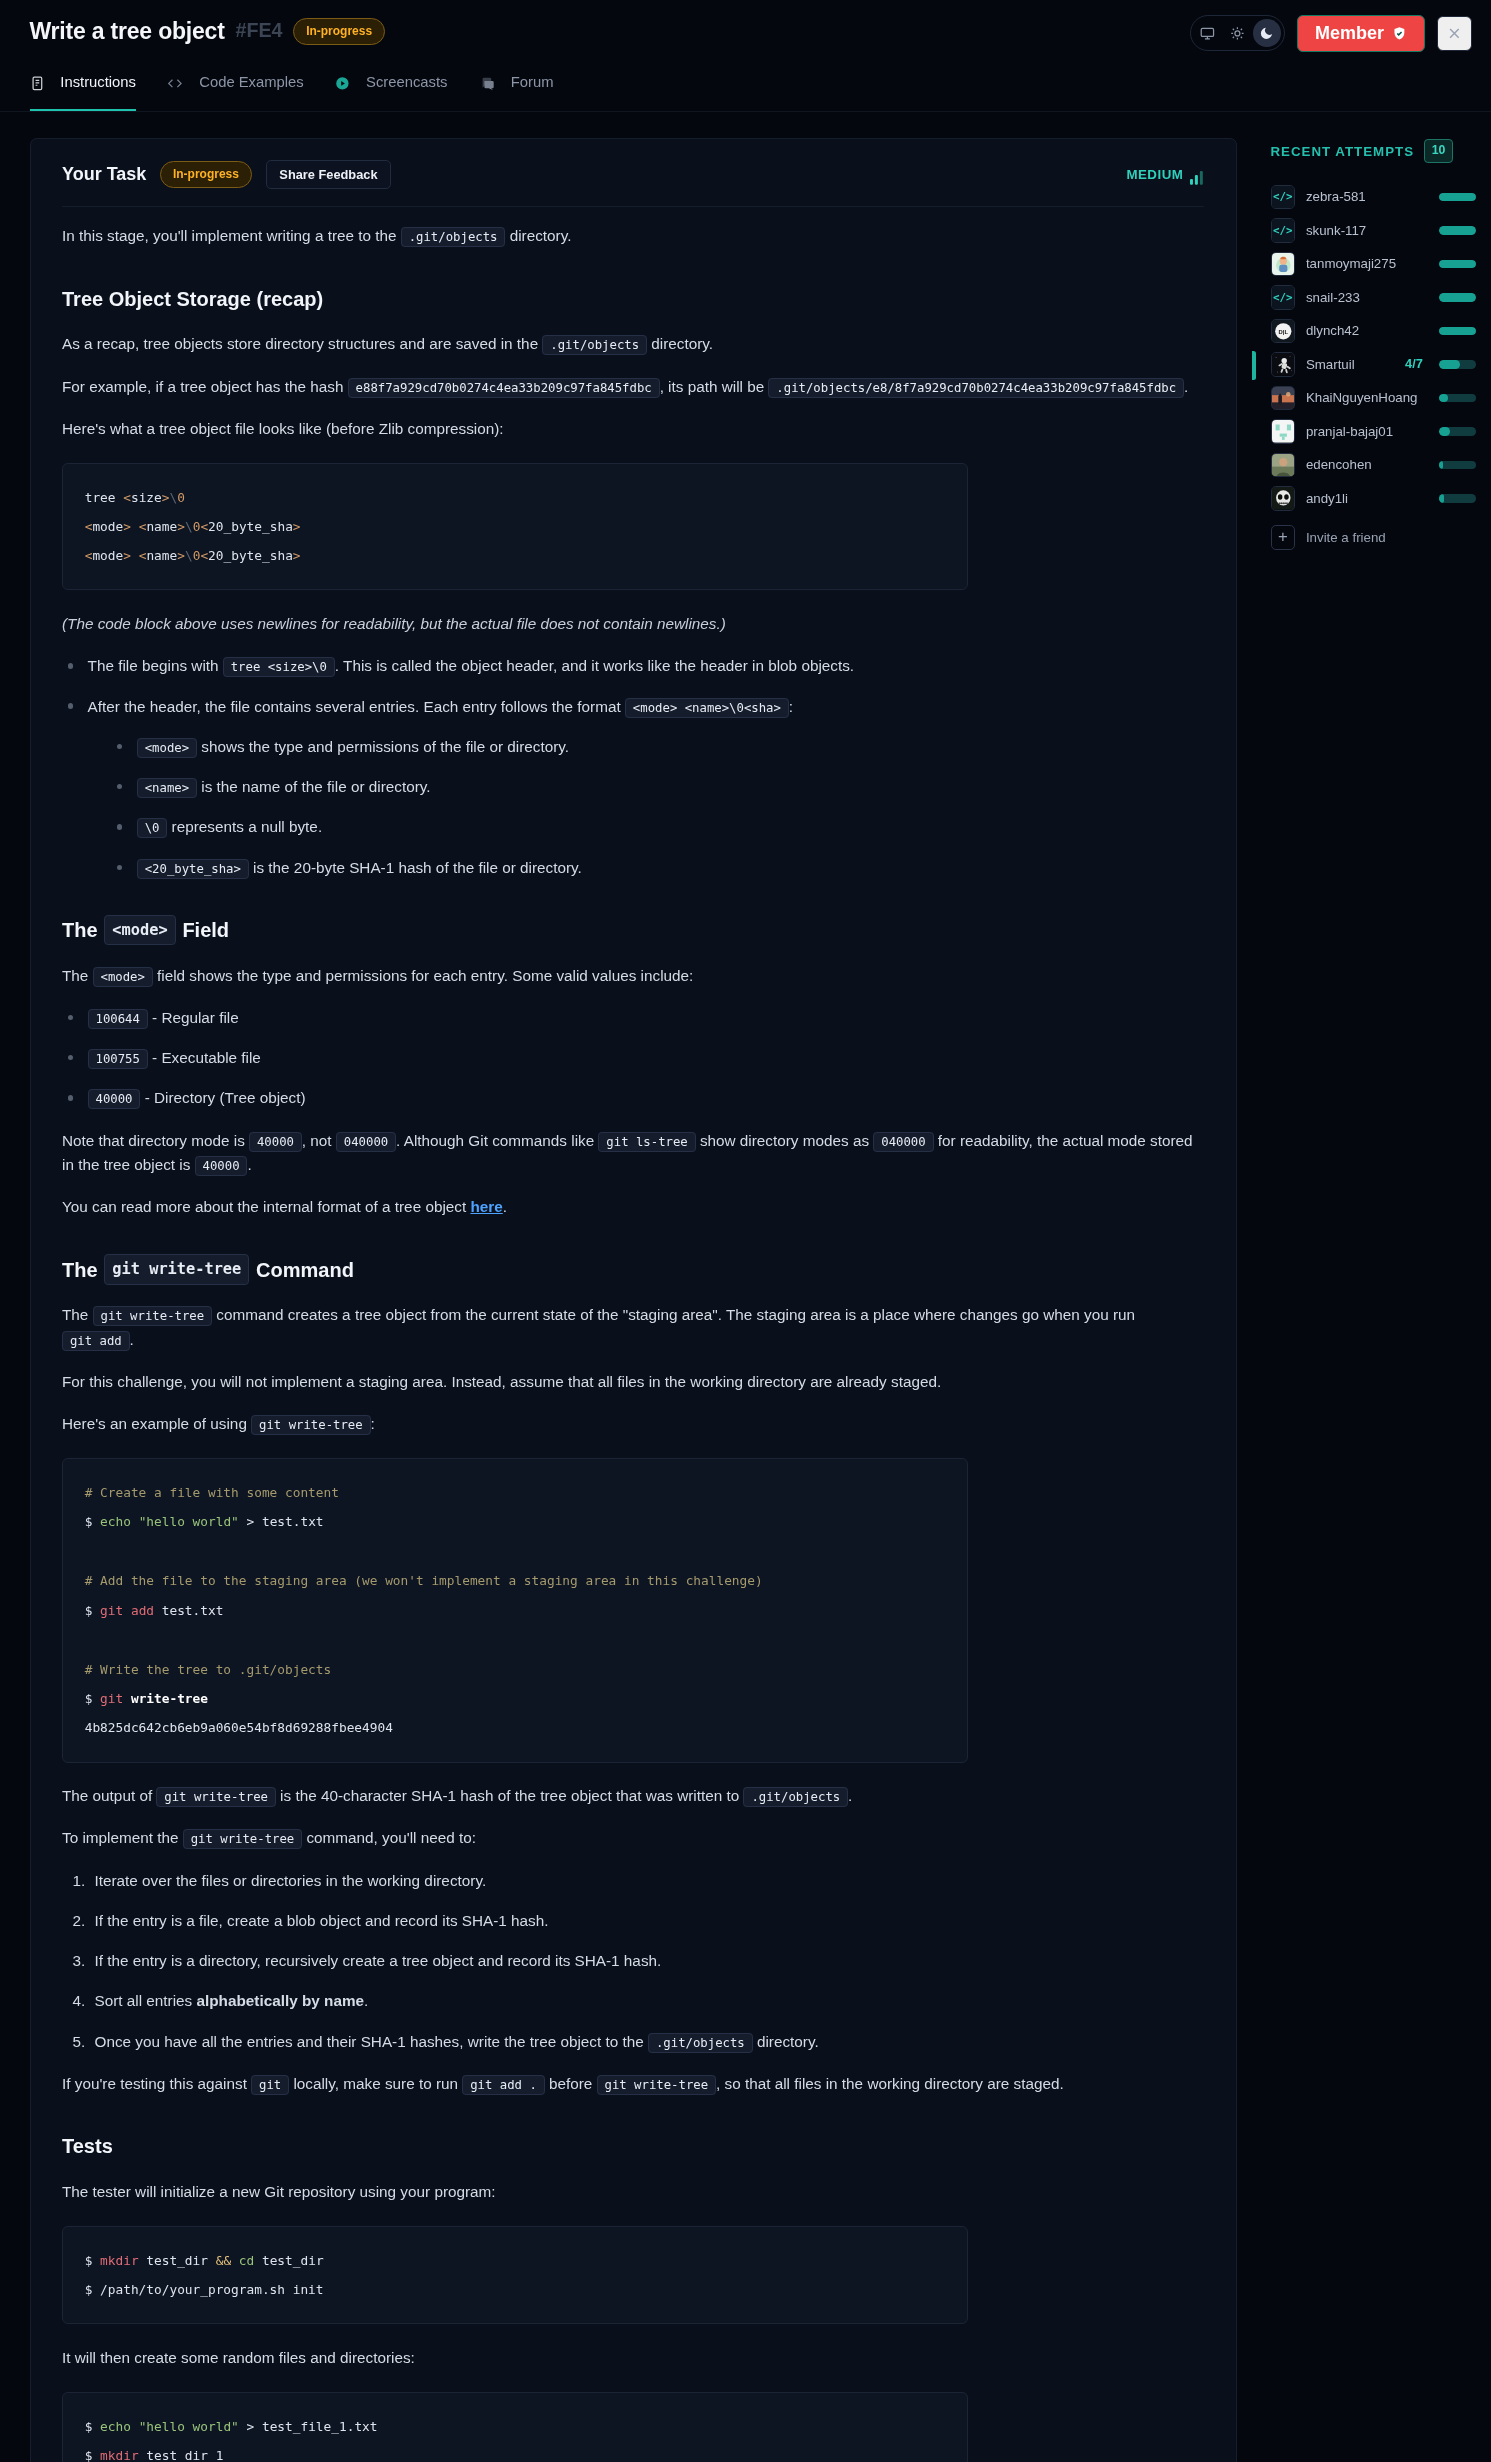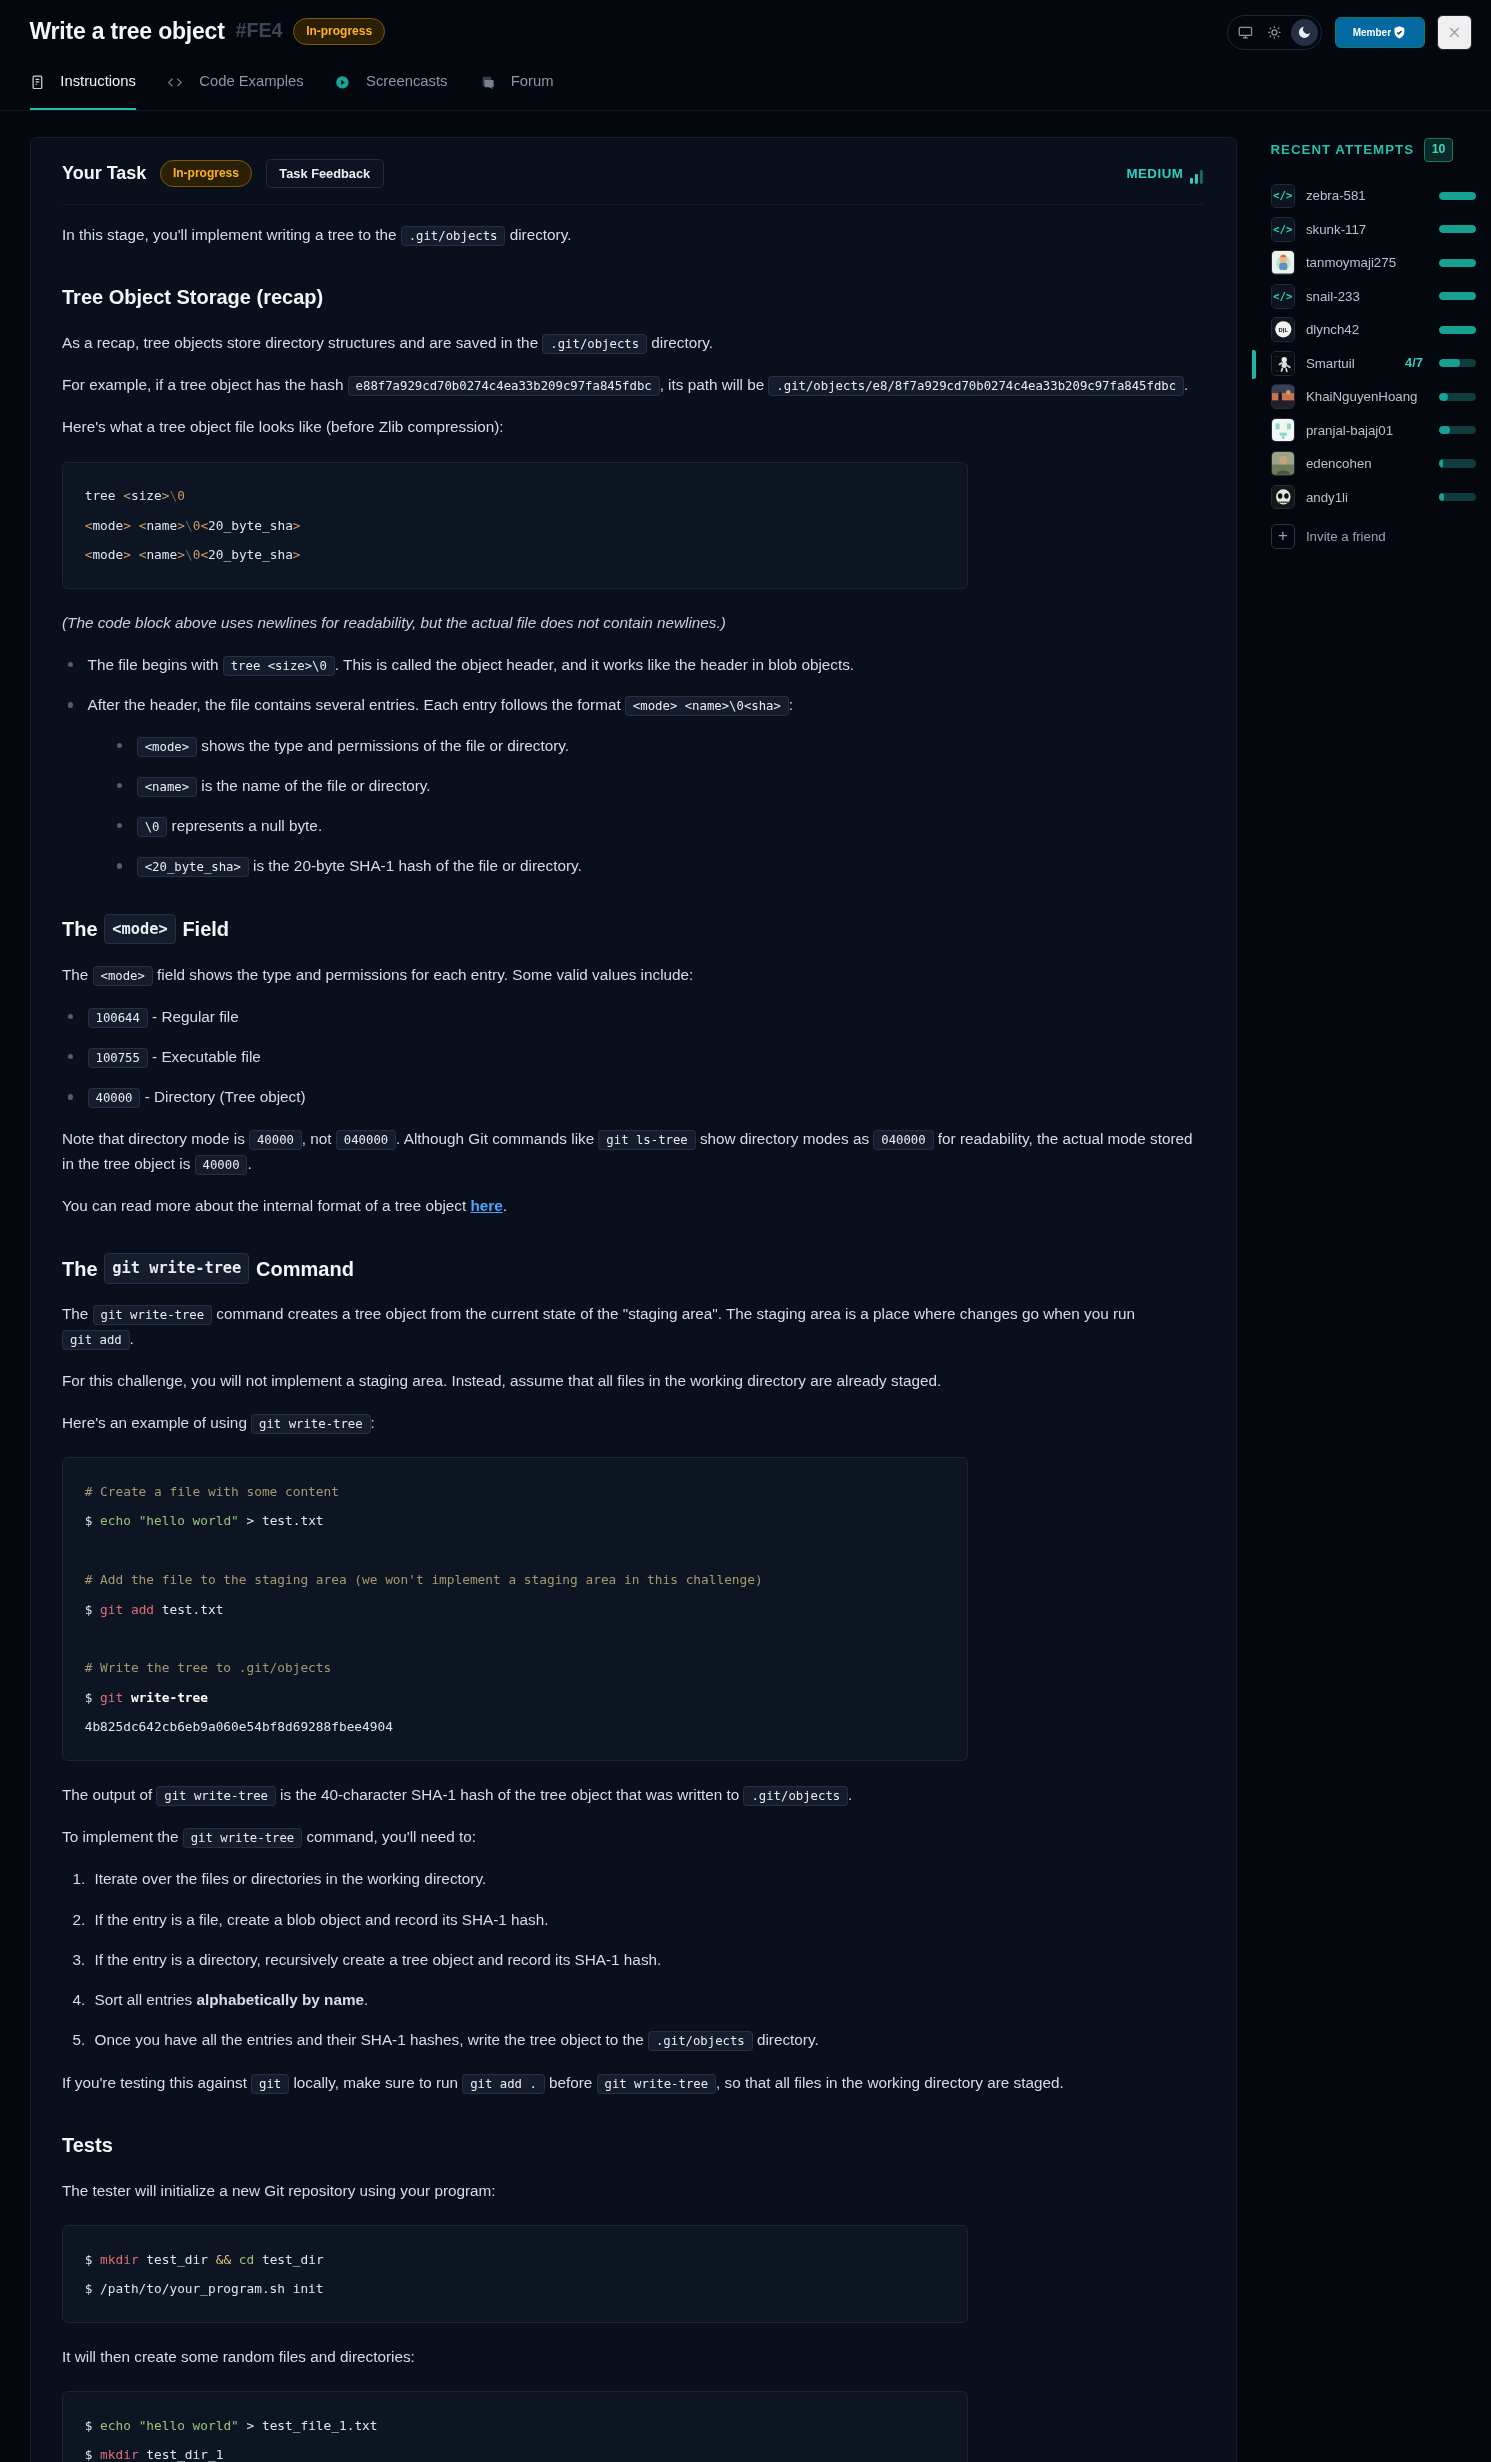--- a/index.html
+++ b/index.html
@@ -17,22 +17,22 @@
   .stage-num { color:#3c4554; font-weight:700; font-size:19.7px; }
   .badge-amber {
     color:#ffb224; background:#2b1f06; border:1px solid #7c5c14; border-radius:492px;
     padding:3px 11.8px; font-weight:700; font-size:12px; white-space:nowrap;
   }
   .hdr-right { display:flex; align-items:center; gap:12.8px; padding-top:2px; }
   .theme-pill { display:flex; align-items:center; border:1px solid #1e2738; border-radius:492px; padding:3px; gap:2px; }
   .theme-slot { width:27.6px; height:27.6px; border-radius:50%; display:flex; align-items:center; justify-content:center; color:#8d96a7; }
   .theme-slot.active { background:#273043; color:#e8ecf4; }
   .btn-member {
-    display:flex; align-items:center; gap:1px; background:#0369a1; border:1px solid #147a64; color:#ffffff;
-    font-weight:700; font-size:10px; border-radius:5.9px; padding:6.9px 16.7px;
+    display:flex; align-items:center; gap:8px; background:#ef4444; border:1px solid #147a64; color:#ffffff;
+    font-weight:700; font-size:18px; border-radius:5.9px; padding:6.9px 16.7px;
   }
   .btn-close { width:35px; height:35px; border:1px solid #1e2738; border-radius:5.9px; display:flex; align-items:center; justify-content:center; color:#9aa3b4; font-size:16.7px; }
 
   
   .tabs-wrap { margin-top:19.7px; border-bottom:1px solid #10161f; padding:0 18.7px 0 29.5px; }
   .tabs { display:flex; gap:31.5px; }
   .tab { display:flex; align-items:center; gap:16px; font-size:14.8px; color:#8d96a7; padding-bottom:13.8px; border-bottom:2.5px solid transparent; cursor:pointer; }
   .tab.active { color:#f1f4f8; border-bottom-color:#1fc2ad; }
   .tab svg { opacity:.85; }
 
@@ -178,21 +178,21 @@
     </div>
 </div>
 
 <div class="layout">
   <div class="main-col">
 
     <div class="card task-card">
       <div class="task-head">
         <span class="task-title">Your Task</span>
         <span class="badge-amber">In-progress</span>
-        <button class="btn-ghost clickable">Task Feedback</button>
+        <button class="btn-ghost clickable">Share Feedback</button>
         <span class="difficulty">
           <span>MEDIUM</span>
           <span>
             <svg width="13.8" height="14.8" viewBox="0 0 28 30">
                 <rect x="0" y="18" width="6" height="12" rx="2" fill="#2fd0bc"></rect>
                 <rect x="10" y="10" width="6" height="20" rx="2" fill="#2fd0bc"></rect>
                 <rect x="20" y="2" width="6" height="28" rx="2" fill="#19685e"></rect>
               </svg>
           </span>
         </span>

